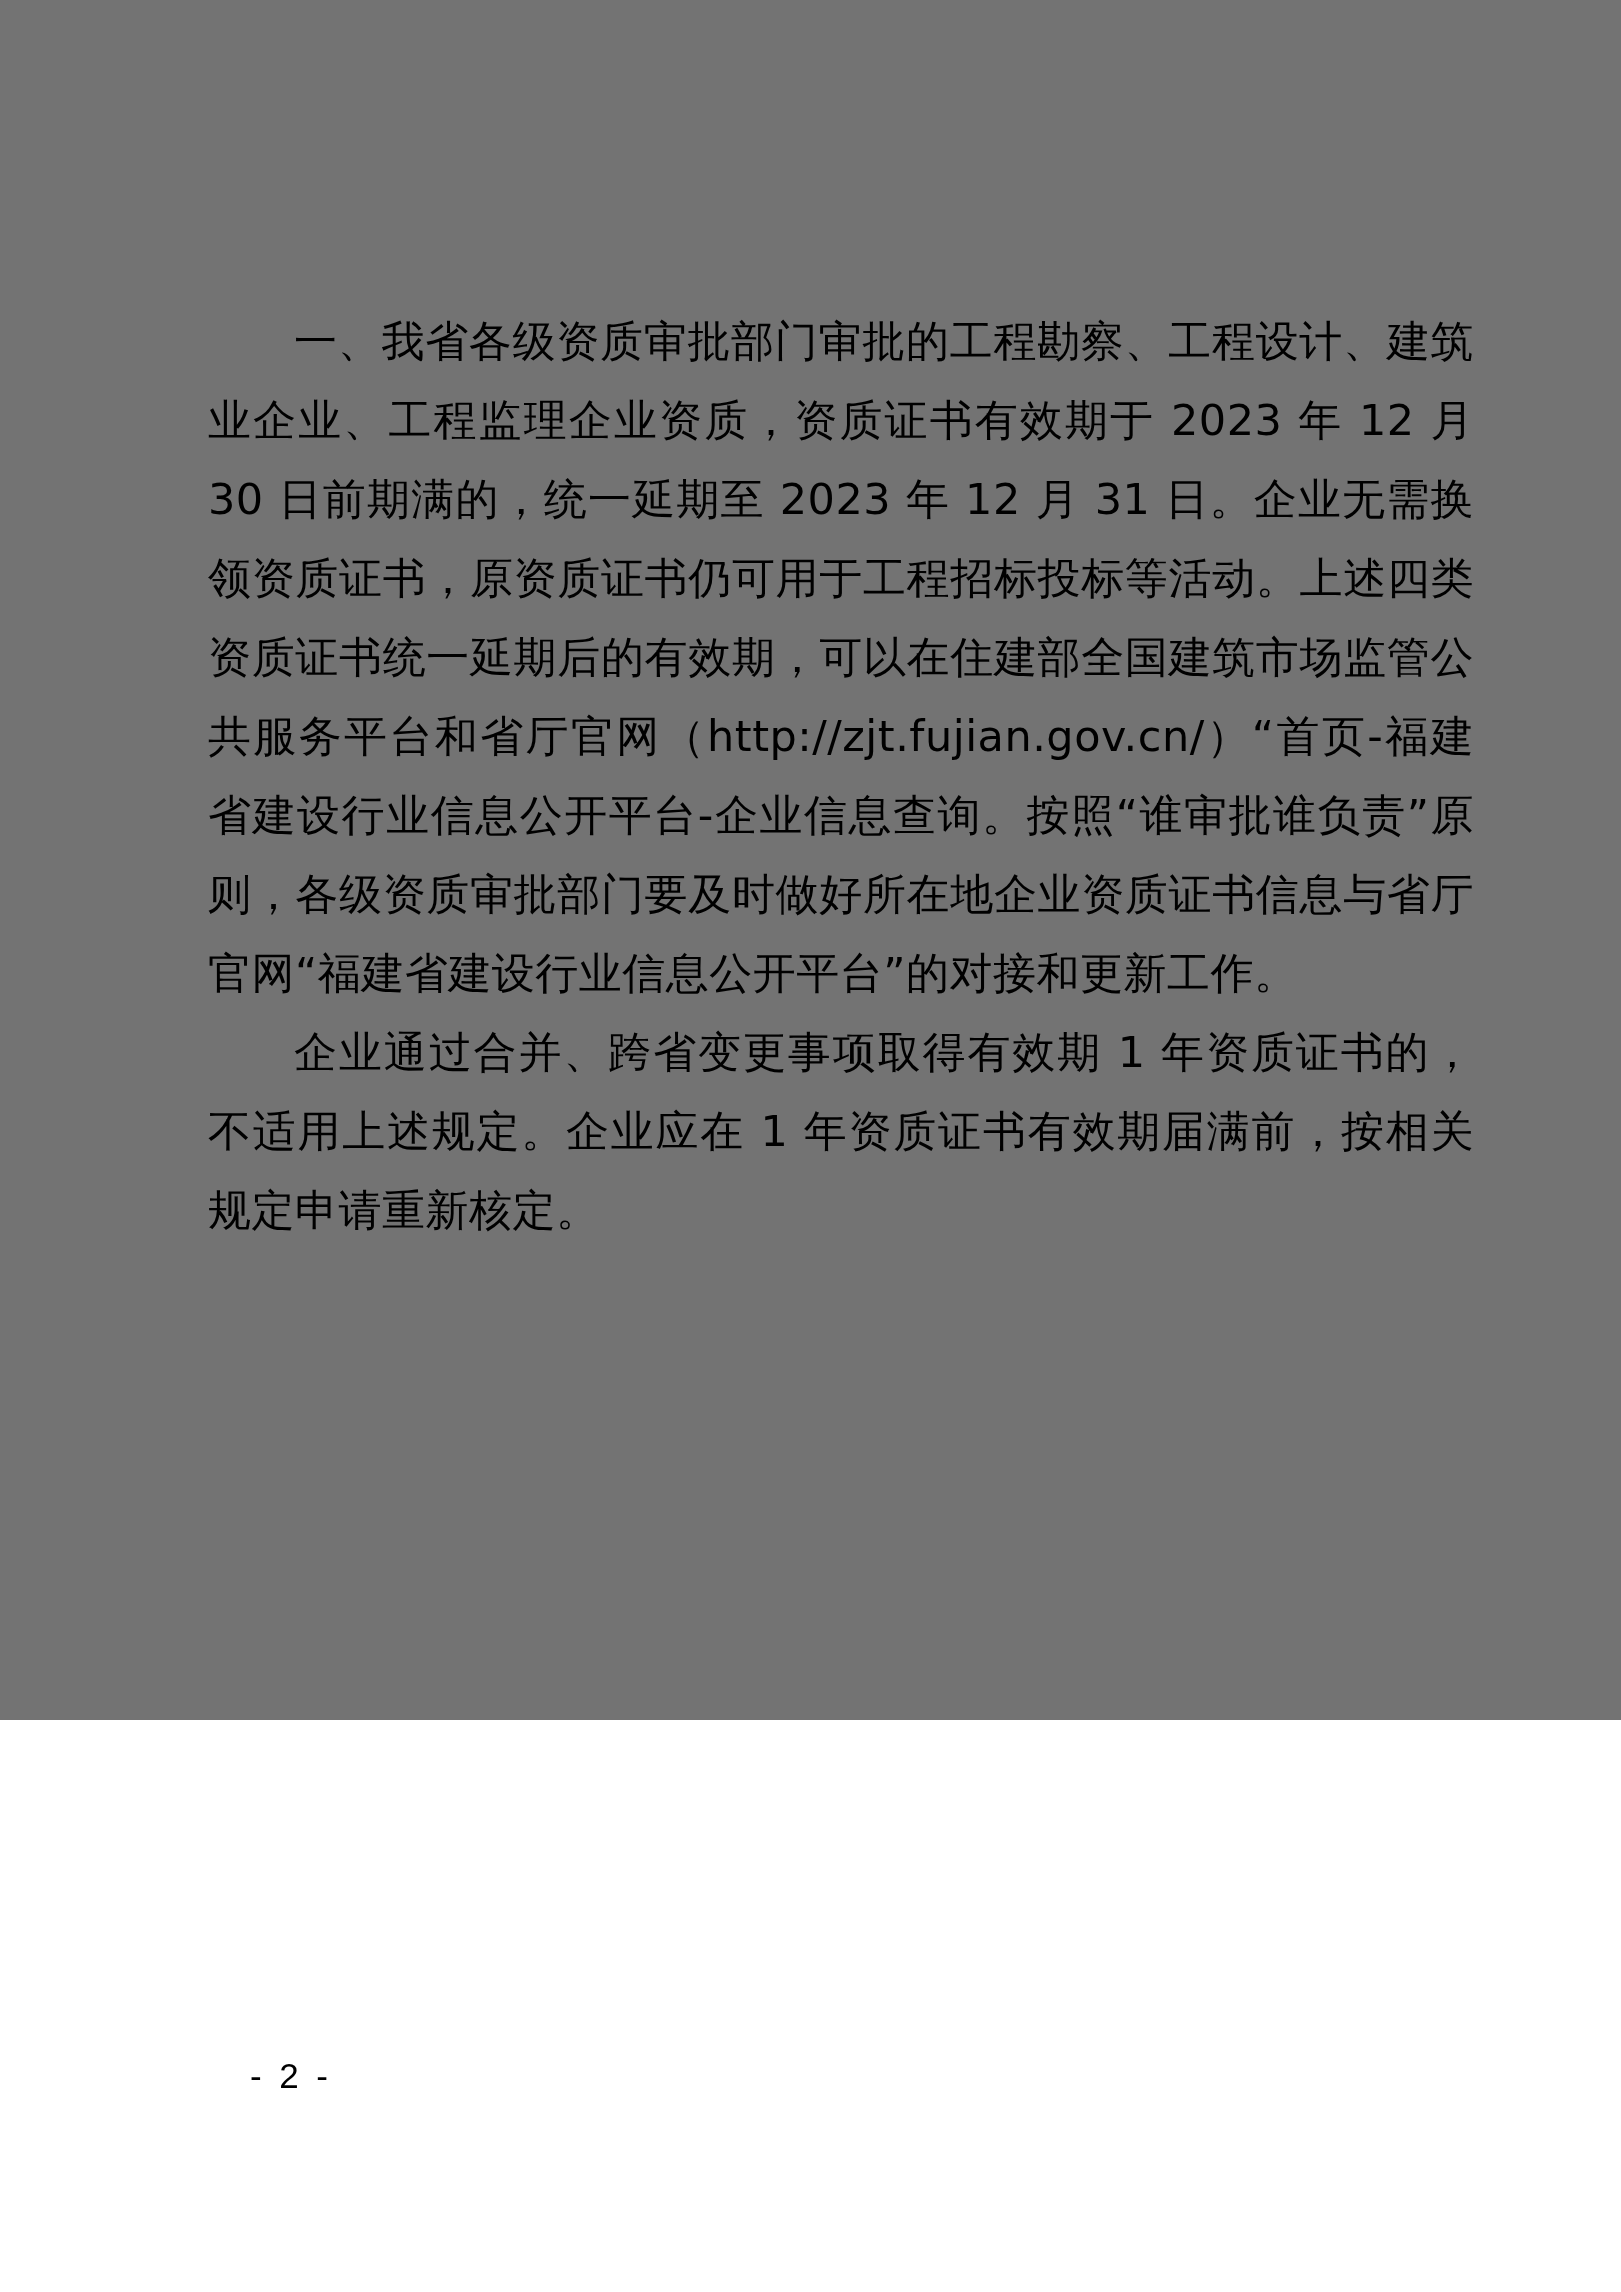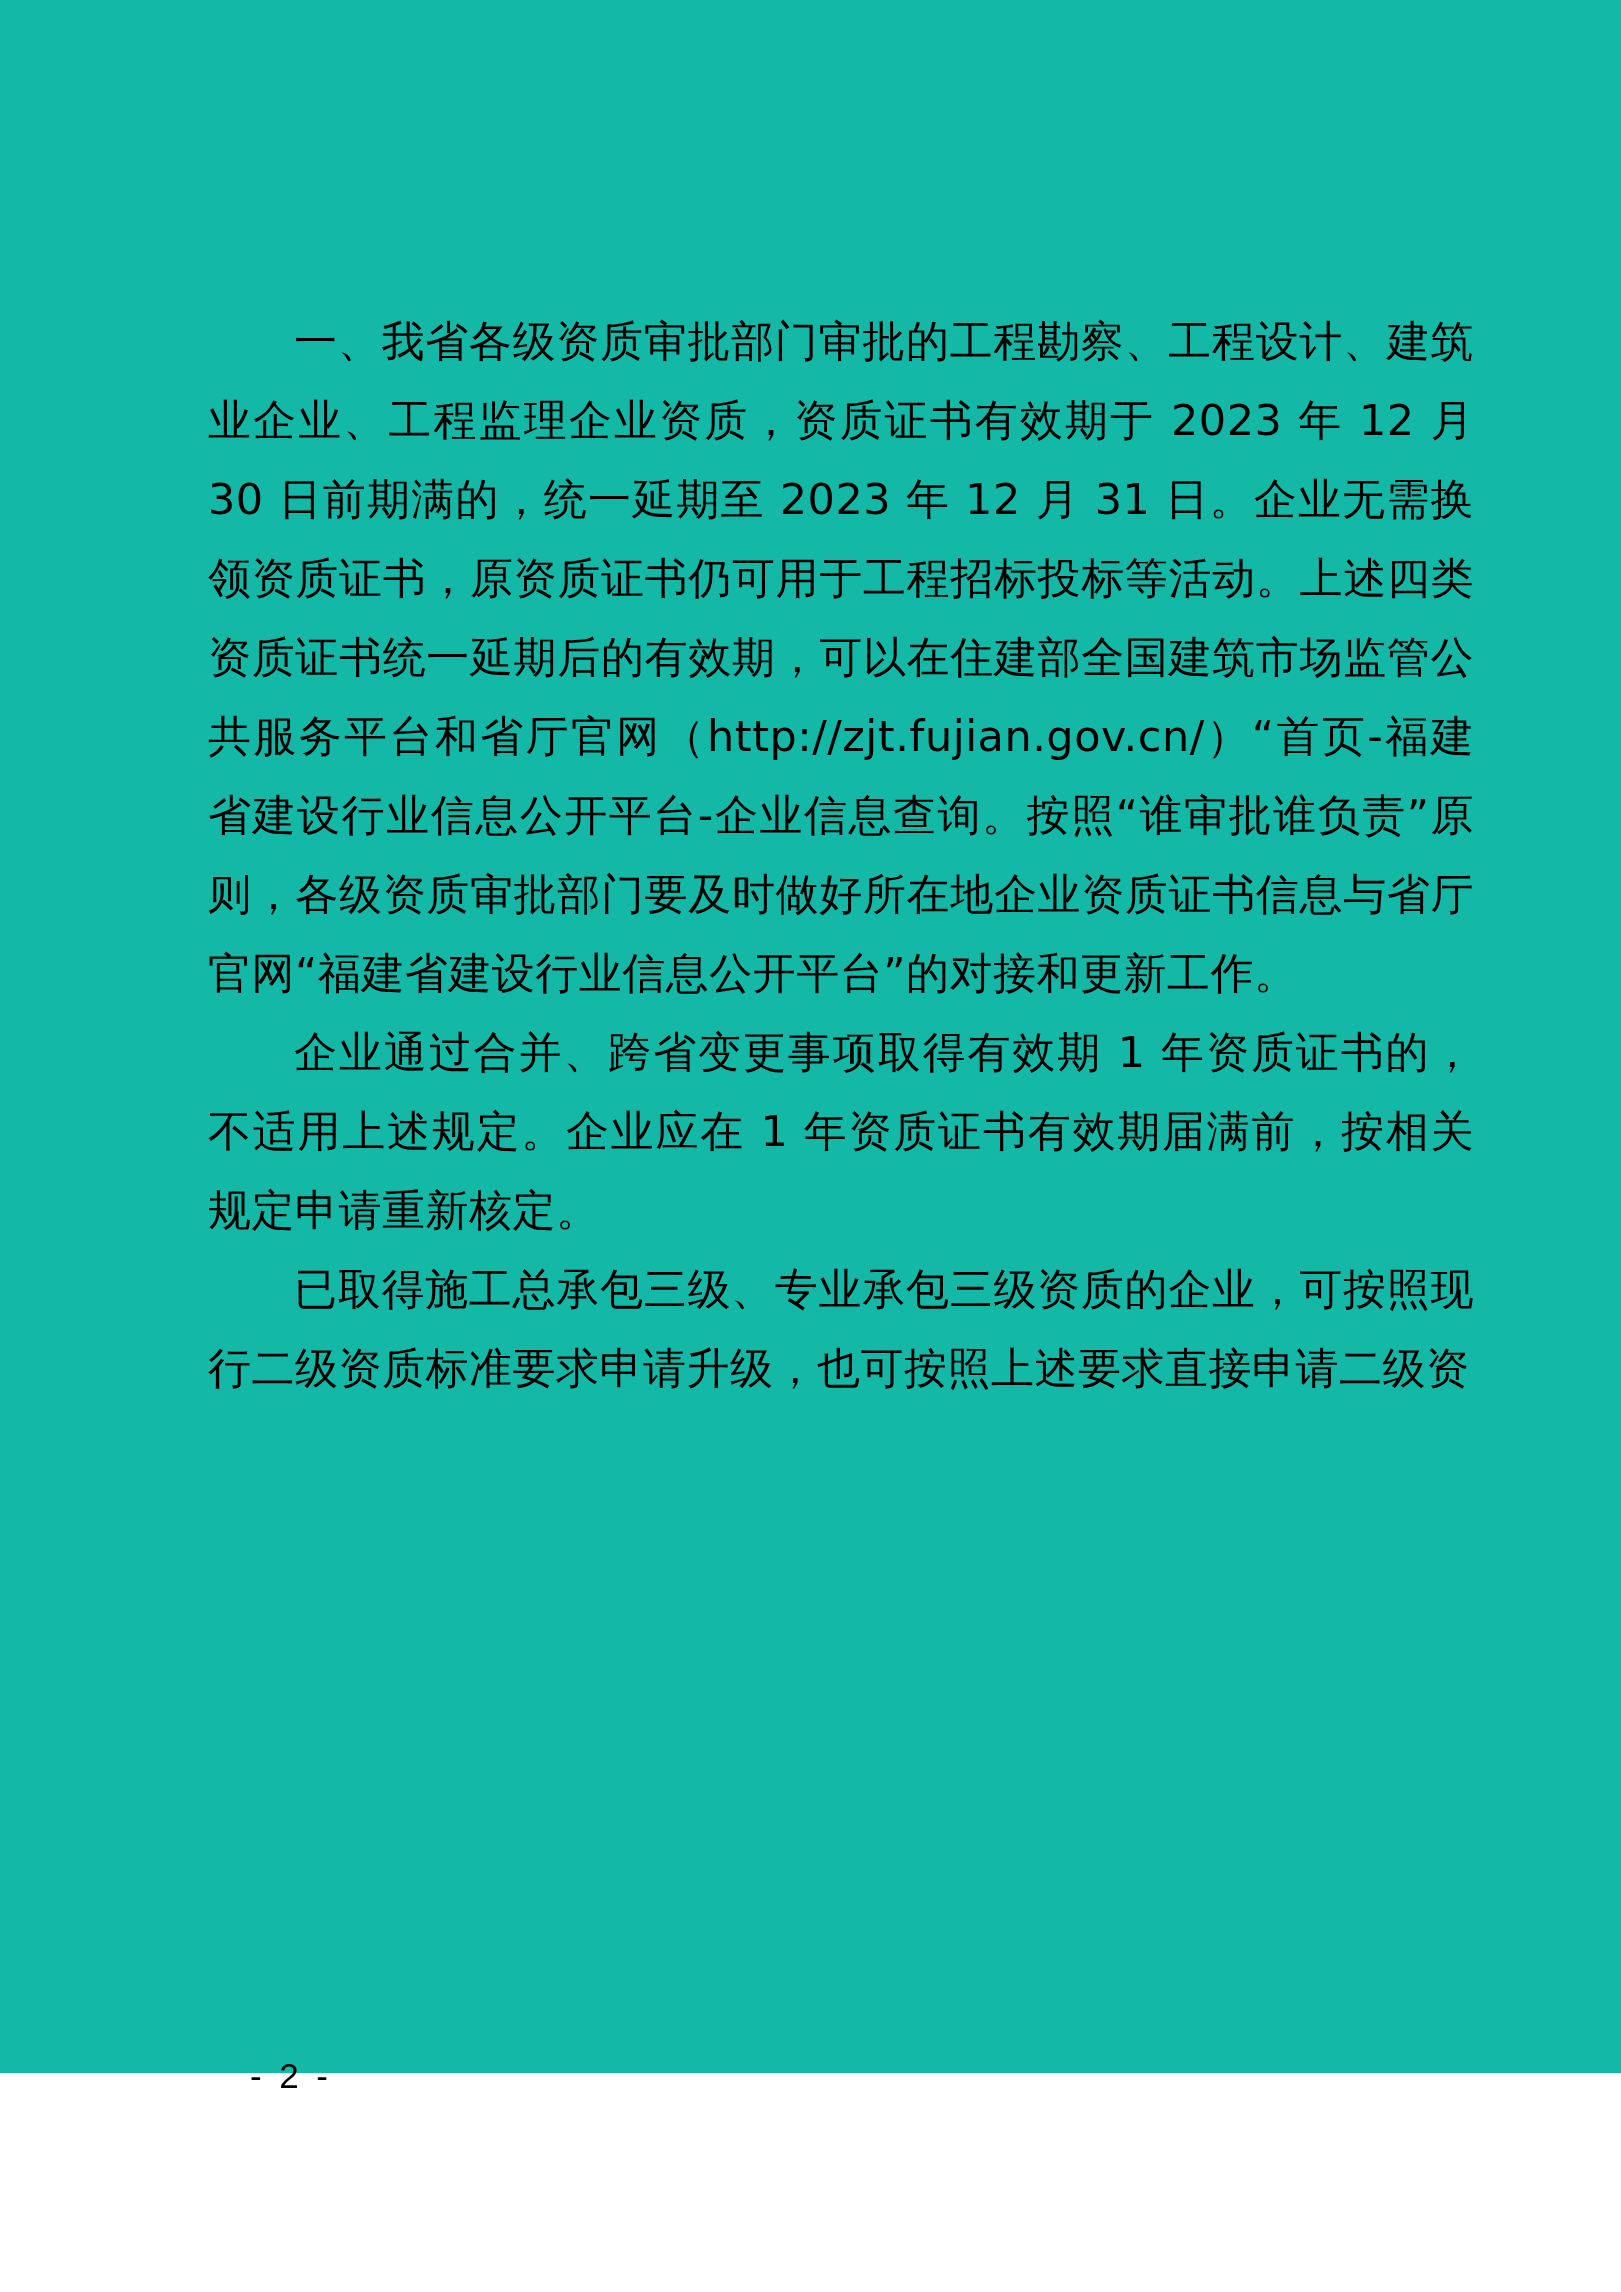--- a/index.html
+++ b/index.html
@@ -1,17 +1,17 @@
 <!DOCTYPE html>
 <html><head>
 <meta charset="utf-8">
 <style>
   html, body { margin: 0; padding: 0; background: #ffffff; }
   body { width: 1621px; height: 2293px; position: relative; overflow: hidden; }
-  .page { position: absolute; left: 0; top: 0; width: 1621px; height: 2073px; background: #14b8a6; }
+  .page { position: absolute; left: 0; top: 0; width: 1621px; height: 1720px; background: #737373; }
   .body-text {
     position: absolute; left: 208px; top: 302px; width: 1266px;
     font-family: "DejaVu Sans", sans-serif;
     font-size: 43px; line-height: 79px; color: #000;
     text-align: justify; text-justify: inter-character;
     letter-spacing: 0.5px;
   }
   .para { margin: 0; text-indent: 2em; }
   .page-number {
     position: absolute; left: 250px; top: 2056px;
@@ -19,17 +19,16 @@
     font-size: 35px; color: #000; letter-spacing: 3.9px;
   }
 </style>
 </head>
 <body>
 
 <div class="page">
   <div class="body-text">
     <p class="para">一、我省各级资质审批部门审批的工程勘察、工程设计、建筑业企业、工程监理企业资质，资质证书有效期于 2023 年 12 月 30 日前期满的，统一延期至 2023 年 12 月 31 日。企业无需换领资质证书，原资质证书仍可用于工程招标投标等活动。上述四类资质证书统一延期后的有效期，可以在住建部全国建筑市场监管公共服务平台和省厅官网（http://zjt.fujian.gov.cn/）“首页-福建省建设行业信息公开平台-企业信息查询。按照“谁审批谁负责”原则，各级资质审批部门要及时做好所在地企业资质证书信息与省厅官网“福建省建设行业信息公开平台”的对接和更新工作。</p>
     <p class="para">企业通过合并、跨省变更事项取得有效期 1 年资质证书的，不适用上述规定。企业应在 1 年资质证书有效期届满前，按相关规定申请重新核定。</p>
-    <p class="para">已取得施工总承包三级、专业承包三级资质的企业，可按照现行二级资质标准要求申请升级，也可按照上述要求直接申请二级资</p>
   </div>
   <div class="page-number">- 2 -</div>
 </div>
 
 
 </body></html>

